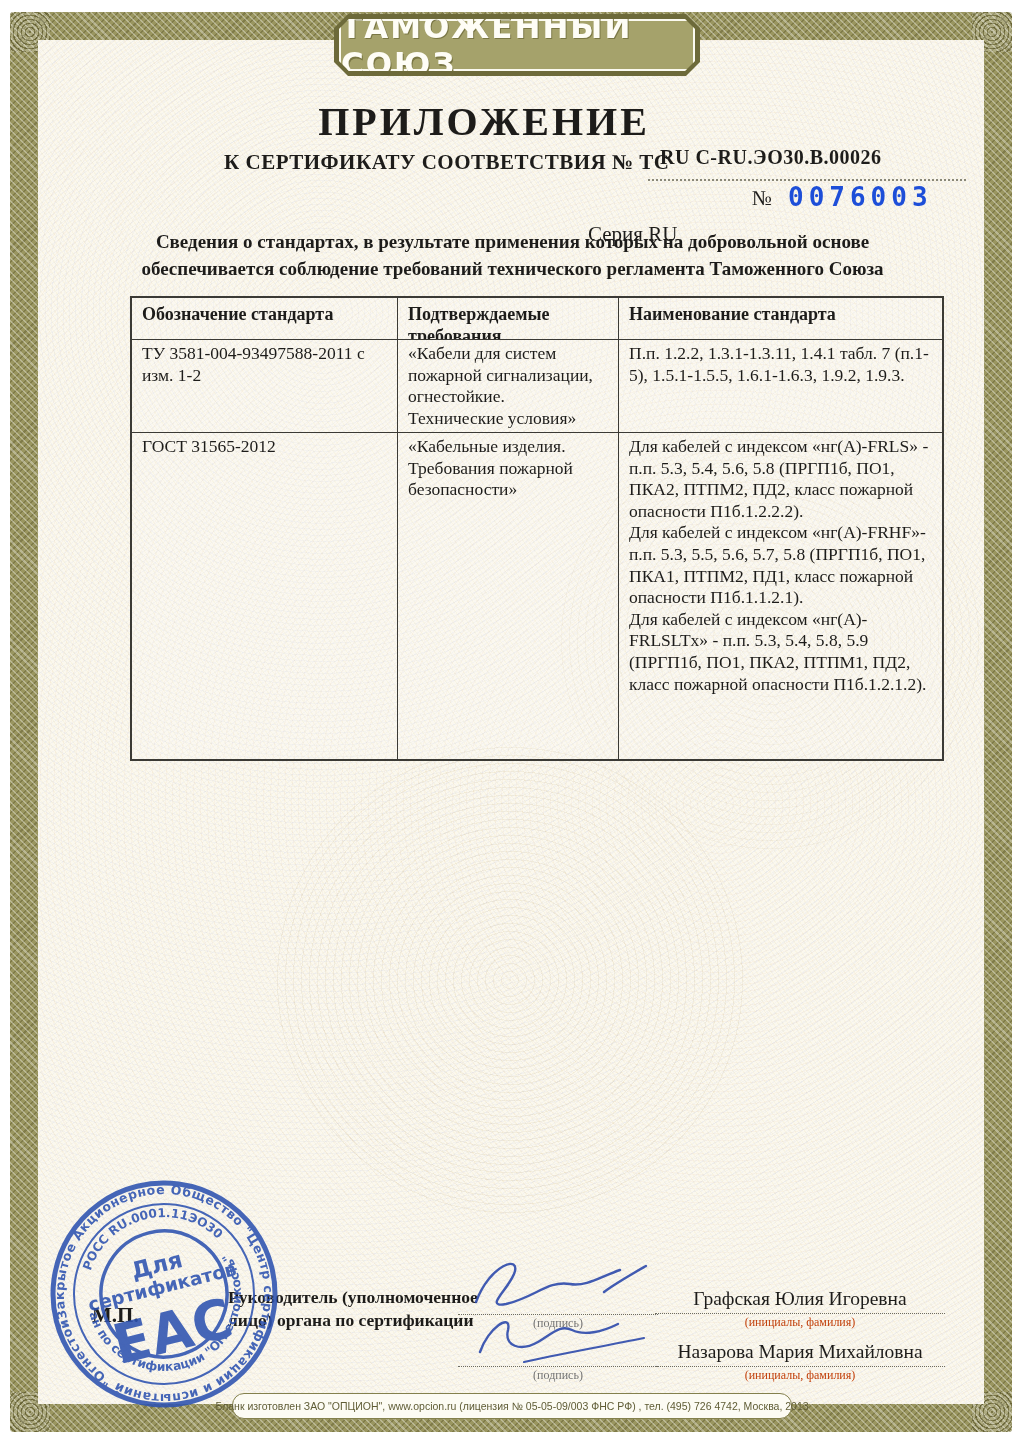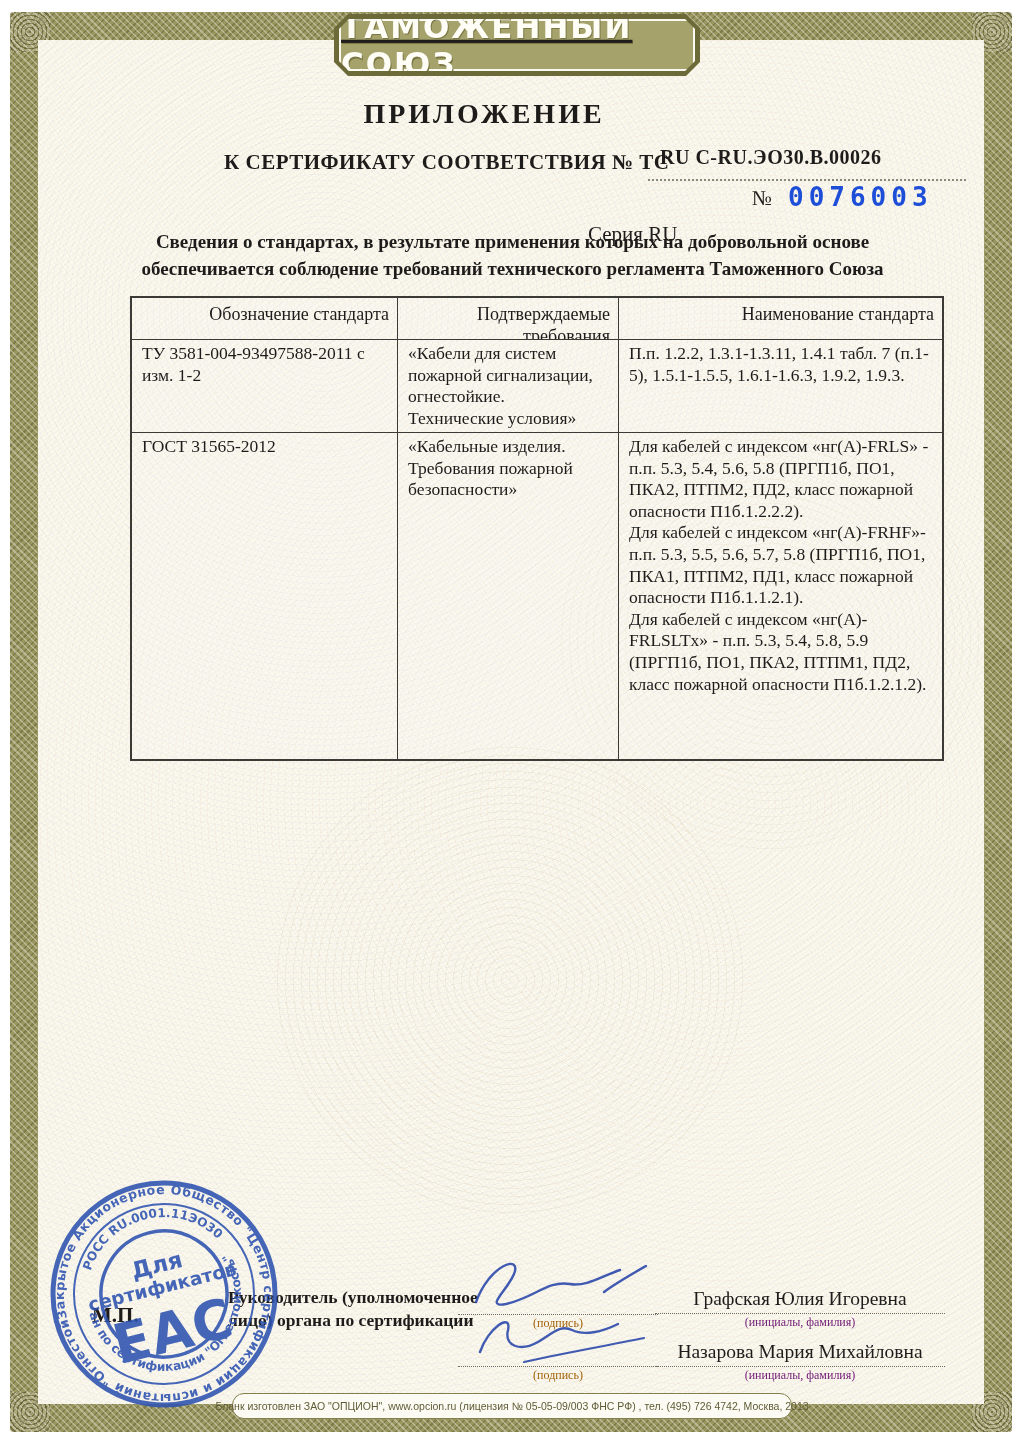--- a/index.html
+++ b/index.html
@@ -38,70 +38,70 @@
   
   .banner{
     position:absolute; left:334px; top:14px; width:366px; height:62px;
     background:#6d6a3a; z-index:5;
     clip-path:polygon(14px 0,calc(100% - 14px) 0,100% 14px,100% calc(100% - 14px),calc(100% - 14px) 100%,14px 100%,0 calc(100% - 14px),0 14px);
     display:flex; align-items:center; justify-content:center;
   }
   .banner-in{
     width:352px; height:48px; background:#a5a26b; border:2px solid #fbfaf0;
     clip-path:polygon(10px 0,calc(100% - 10px) 0,100% 10px,100% calc(100% - 10px),calc(100% - 10px) 100%,10px 100%,0 calc(100% - 10px),0 10px);
-    display:flex; align-items:center; justify-content:center;text-decoration:underline;
+    display:flex; align-items:center; justify-content:center;
   }
   .banner-in span{
     font-family:"DejaVu Sans","Liberation Sans",sans-serif; font-weight:bold;
     font-size:31px; letter-spacing:2px; color:#fefdf6;
     text-shadow:1px 1px 0 #7a7745; transform:scaleY(1.05);
   }
   
   .title{position:absolute; left:0; top:98px; width:968px; text-align:center;
-    font-size:28px; font-weight:bold; letter-spacing:3px;}
+    font-size:40px; font-weight:bold; letter-spacing:3px;}
   .subtitle{position:absolute; left:224px; top:150px; font-size:21px; font-weight:bold; letter-spacing:.5px;}
   .cert-number{position:absolute; left:660px; top:146px; font-size:20px; font-weight:bold; letter-spacing:.5px;}
   .cert-line{position:absolute; left:648px; top:179px; width:318px; border-top:2px dotted #8a8878;}
   .series-label{position:absolute; left:588px; top:186px; font-size:21px;margin-top:36px;}
   .num-sign{position:absolute; left:752px; top:186px; font-size:21px;}
   .serial{position:absolute; left:788px; top:182px;
     font-family:"DejaVu Sans Mono","Liberation Mono",monospace;
     font-size:26px; font-weight:bold; letter-spacing:5px; color:#1d4ed8;}
   .intro{position:absolute; left:90px; top:228px; width:845px; text-align:center;
     font-size:19px; font-weight:bold; line-height:27px;}
   .preline{white-space:pre-line;}
   
   .tbl{position:absolute; left:130px; top:296px; width:810px;
     display:grid; grid-template-columns:266px 221px 1fr; grid-template-rows:42px 93px 326px;
     border:2px solid #3b3a35; background:rgba(255,255,255,.12);}
   .cell{border-right:1.5px solid #3b3a35; border-bottom:1.5px solid #3b3a35;
     font-size:17.5px; line-height:21.6px; padding:3px 8px 3px 10px; overflow:hidden;}
   .cell:nth-child(3n){border-right:none;}
   .cell.last{border-bottom:none;}
-  .th{font-weight:normal; text-align:right; font-size:18px; padding-top:5px; line-height:22px;}
+  .th{font-weight:bold; text-align:left; font-size:18px; padding-top:5px; line-height:22px;}
   
   .stamp{position:absolute; left:44px; top:1174px; width:240px; height:240px; z-index:6;}
   .stamp text{fill:#2d52b0; font-family:"DejaVu Sans","Liberation Sans",sans-serif; font-weight:bold;}
   .stc1{font-size:23px; text-anchor:middle;}
   .stc2{font-size:18.5px; text-anchor:middle;}
   .steac{font-size:54px; text-anchor:middle; letter-spacing:1px;}
   .mp{position:absolute; left:92px; top:1303px; font-size:21px; font-weight:bold; z-index:4;}
   
   .role{position:absolute; left:228px; width:262px; font-size:17.5px; font-weight:bold; line-height:23px;}
   .role1{top:1286px;} .role2{top:1340px;}
   .sigbox{position:absolute; left:458px; width:200px; text-align:center;}
   .sigbox .line{border-top:1.5px dotted #6e6c60; height:0;}
-  .sigbox .cap{font-size:12px; color:#a16207; margin-top:1px;}
+  .sigbox .cap{font-size:12px; color:#737373; margin-top:1px;}
   .sb1{top:1314px;} .sb2{top:1366px;}
   .sig{position:absolute; z-index:7;}
   .sig1{left:462px; top:1250px;} .sig2{left:466px; top:1302px;}
   .namebox{position:absolute; left:655px; width:290px; text-align:center;}
   .nb1{top:1288px;} .nb2{top:1341px;}
   .namebox .nm{font-size:19.5px; padding-bottom:3px; border-bottom:1.5px dotted #6e6c60;}
-  .namebox .cap{font-size:12px; color:#701a75; margin-top:1px;}
+  .namebox .cap{font-size:12px; color:#c2410c; margin-top:1px;}
   
   .footer{position:absolute; left:232px; top:1393px; width:558px; height:24px; z-index:6;
     background:#fcfbf3; border:1.5px solid #83804d; border-radius:12px;
     display:flex; align-items:center; justify-content:center;}
   .footer span{font-family:"Liberation Sans","DejaVu Sans",sans-serif;
     font-size:10.5px; color:#5f5c35; white-space:nowrap;}
 </style>
 </head>
 <body>
 

